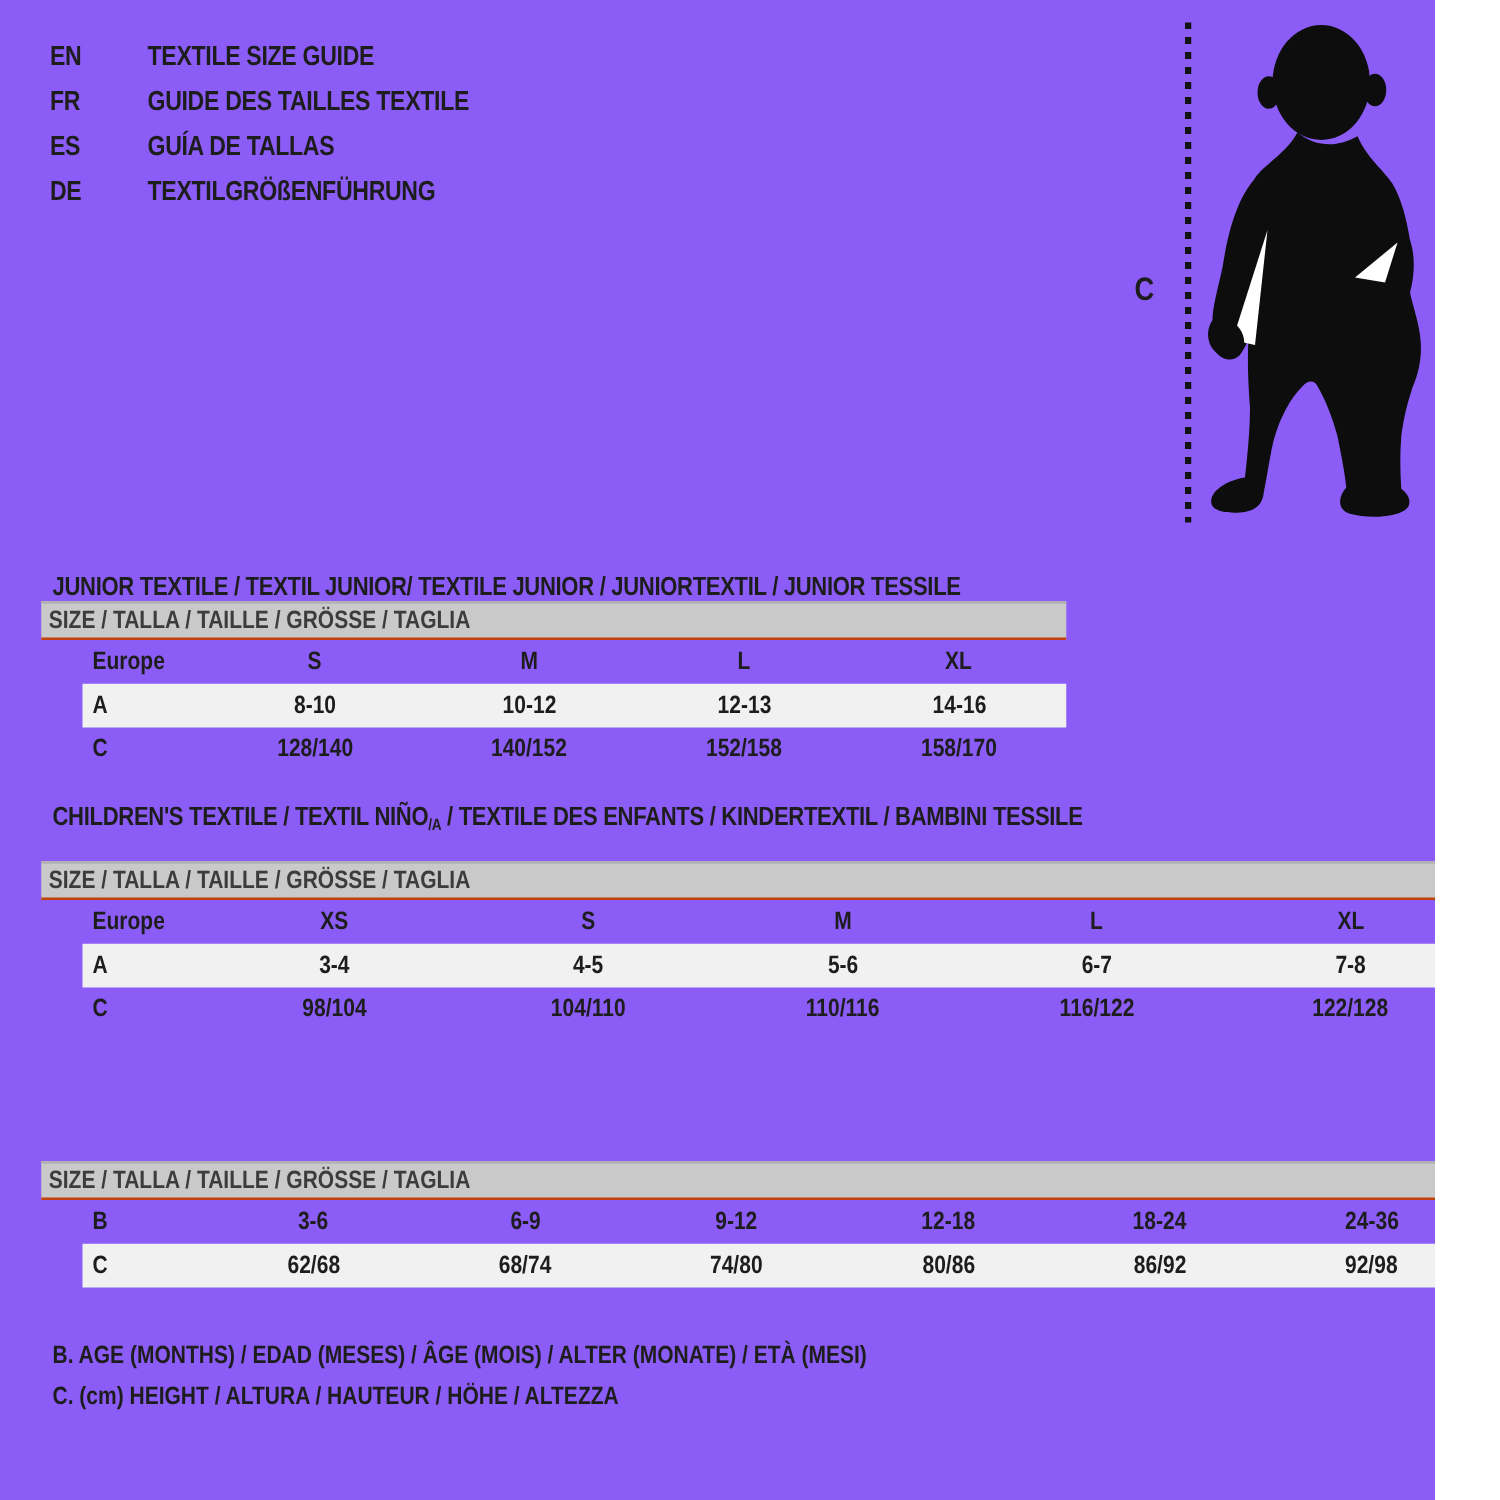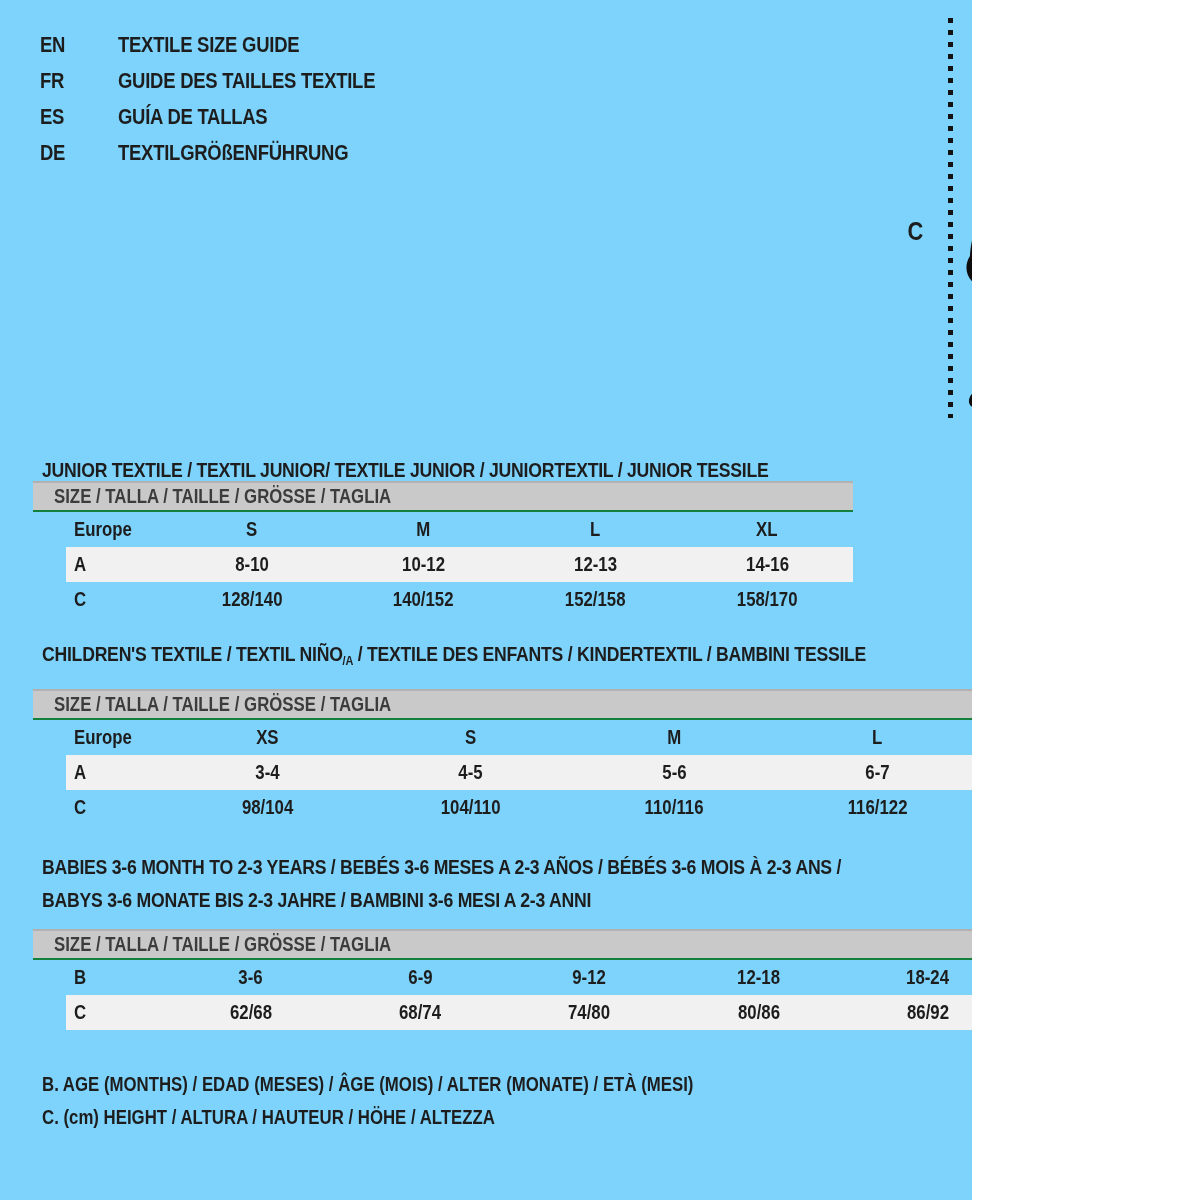--- a/index.html
+++ b/index.html
@@ -1,17 +1,17 @@
 <!DOCTYPE html>
 <html><head>
 <meta charset="utf-8">
 <style>
   html,body{margin:0;padding:0;background:#fff;}
   #page{
-    position:relative;width:972px;height:1200px;background:#7dd3fc;
+    position:relative;width:1148px;height:1200px;background:#8b5cf6;
     font-family:"Liberation Sans","DejaVu Sans",sans-serif;
     font-weight:700;color:#1d1d1d;overflow:hidden;
   }
   
   .sx{display:inline-block;transform:scaleX(.84);transform-origin:0 50%;white-space:nowrap;}
   .sc{display:inline-block;transform:scaleX(.84);transform-origin:50% 50%;white-space:nowrap;}
 
   
   .lang{position:absolute;left:40px;top:27px;}
   .lang-row{display:flex;height:36px;align-items:center;font-size:22px;letter-spacing:-.3px;}
@@ -22,22 +22,22 @@
   .measure-label{position:absolute;left:906px;top:216px;font-size:26px;}
   .figure-svg{position:absolute;left:958px;top:14px;}
 
   
   .sec-title{position:absolute;left:42px;font-size:21px;letter-spacing:-.3px;line-height:25px;white-space:nowrap;}
   .sub-a{font-size:13px;vertical-align:-4px;}
 
   
   .sizetable{position:absolute;left:33px;}
   .t-head{box-sizing:border-box;height:31px;line-height:26px;background:#c9c9c9;
-    border-top:2px solid #b1b1b1;border-bottom:2px solid #15803d;
-    padding-left:21px;font-size:20px;color:#3c3c3c;}
+    border-top:2px solid #b1b1b1;border-bottom:2px solid #c2410c;
+    padding-left:6px;font-size:20px;color:#3c3c3c;}
   .t-row{display:flex;height:35px;align-items:center;font-size:20px;margin-left:33px;}
   .t-row.shaded{background:#f1f1f1;}
   .t-label{width:100px;box-sizing:border-box;padding-left:8px;text-align:left;}
   .t-cell{flex:1;text-align:center;}
 
   
   .legend{position:absolute;left:42px;top:1068px;font-size:20px;line-height:32.5px;}
 </style>
 </head>
 <body>
@@ -156,24 +156,20 @@
     <div class="t-row">
       <div class="t-label"><span class="sx">C</span></div>
       <div class="t-cell"><span class="sc">98/104</span></div>
       <div class="t-cell"><span class="sc">104/110</span></div>
       <div class="t-cell"><span class="sc">110/116</span></div>
       <div class="t-cell"><span class="sc">116/122</span></div>
       <div class="t-cell"><span class="sc">122/128</span></div>
     </div>
   </div>
 
-  <div class="sec-title" style="top:850px;line-height:33px;">
-    <span class="sx">BABIES 3-6 MONTH TO 2-3 YEARS / BEBÉS 3-6 MESES A 2-3 AÑOS / BÉBÉS 3-6 MOIS À 2-3 ANS /</span><br>
-    <span class="sx">BABYS 3-6 MONATE BIS 2-3 JAHRE / BAMBINI 3-6 MESI A 2-3 ANNI</span>
-  </div>
   <div class="sizetable" style="top:929px;width:1149px;">
     <div class="t-head"><span class="sx">SIZE / TALLA / TAILLE / GRÖSSE / TAGLIA</span></div>
     <div class="t-row">
       <div class="t-label"><span class="sx">B</span></div>
       <div class="t-cell"><span class="sc">3-6</span></div>
       <div class="t-cell"><span class="sc">6-9</span></div>
       <div class="t-cell"><span class="sc">9-12</span></div>
       <div class="t-cell"><span class="sc">12-18</span></div>
       <div class="t-cell"><span class="sc">18-24</span></div>
       <div class="t-cell"><span class="sc">24-36</span></div>

